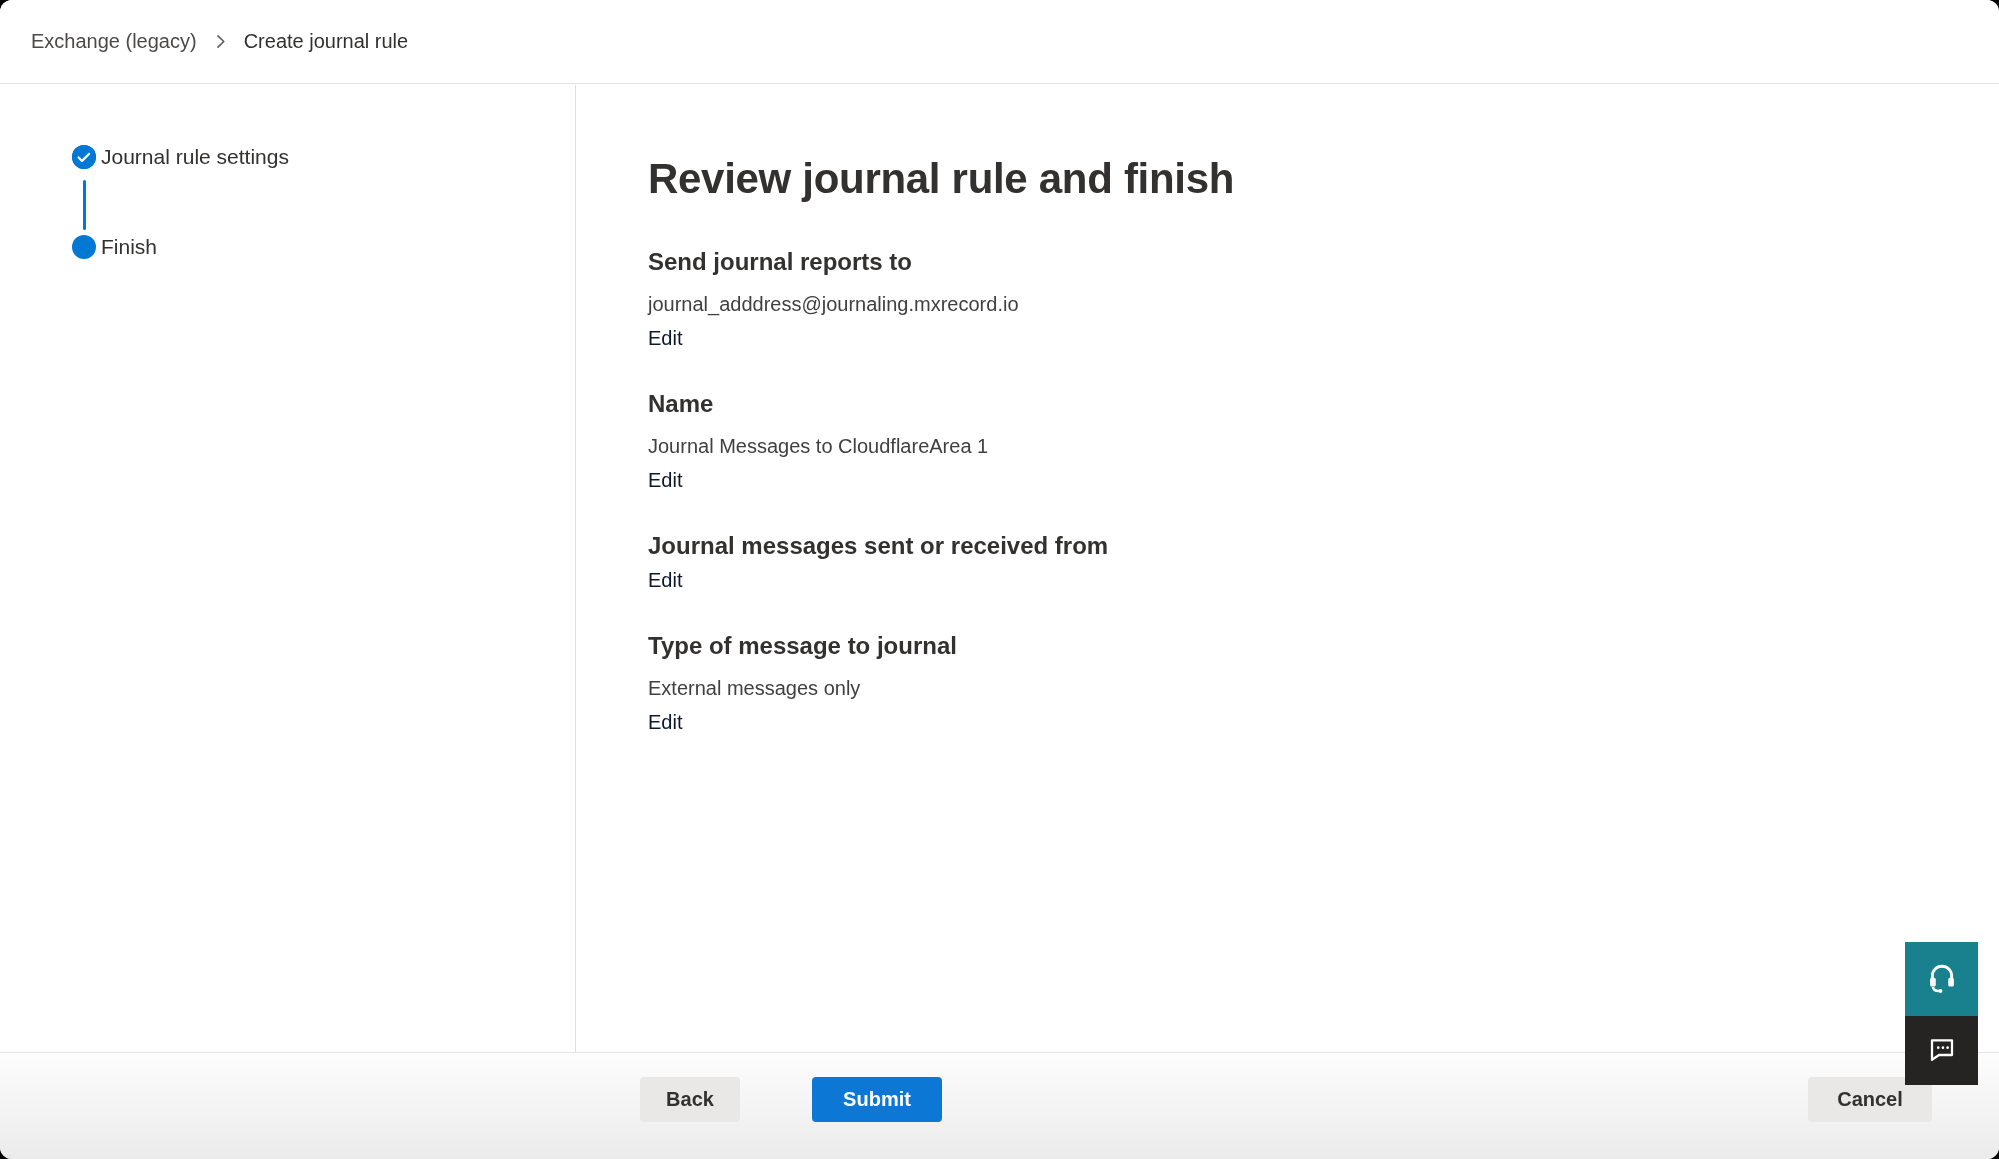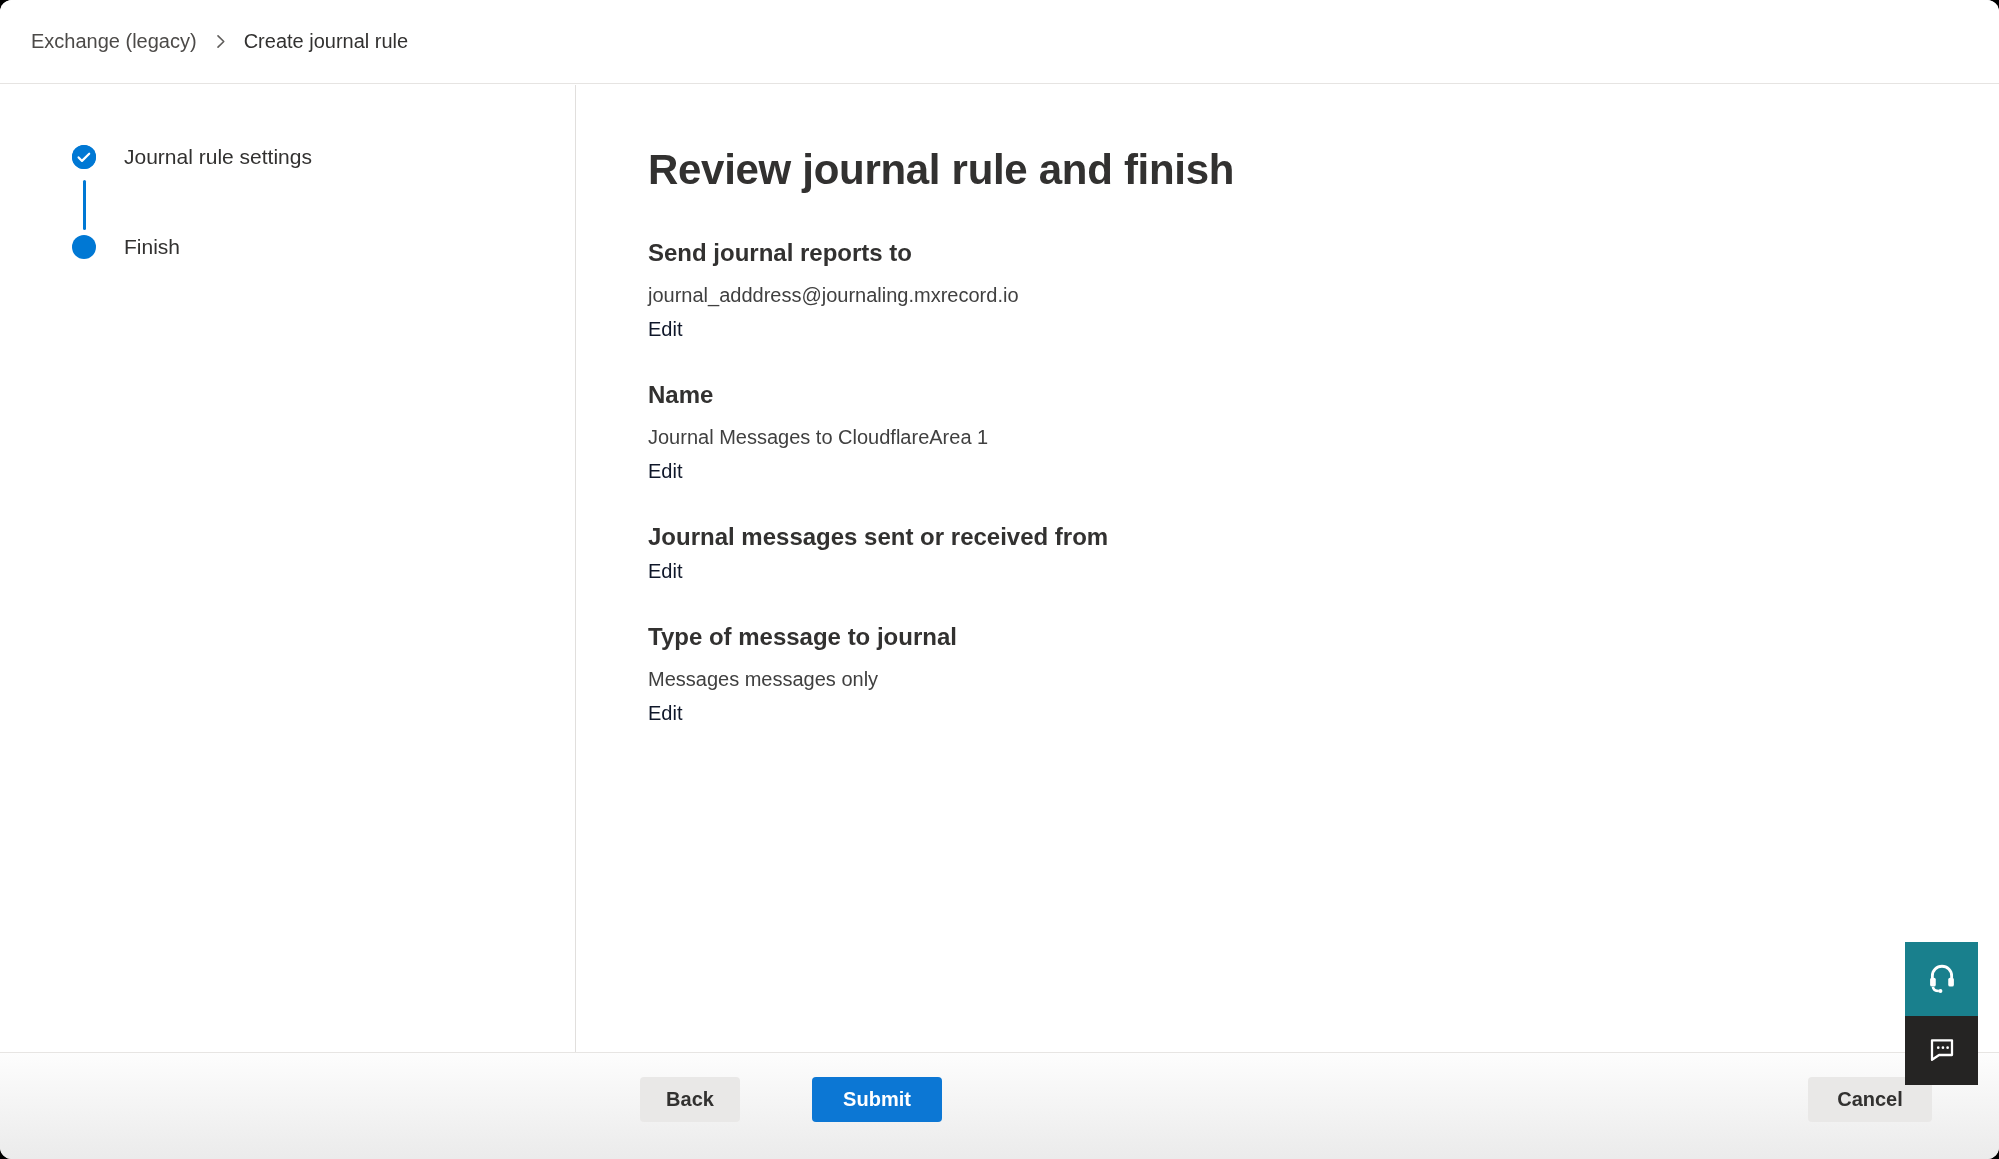--- a/index.html
+++ b/index.html
@@ -14,33 +14,33 @@
   .crumb-current{color:#323130;}
   .crumb-sep{display:flex;align-items:center;}
 
   
   .content{position:absolute;top:85px;left:0;right:0;bottom:92px;background:#fff;}
   .left-edge{position:absolute;left:0;top:0;bottom:0;width:2px;background:#1d1c1b;}
   .left-panel{position:absolute;left:0;top:0;bottom:0;width:576px;border-right:1px solid #e1dfdd;
     box-sizing:border-box;background:#fff;}
 
   
-  .step{position:absolute;left:72px;display:flex;align-items:center;gap:28px;cursor:pointer;}
+  .step{position:absolute;left:72px;display:flex;align-items:center;gap:5px;cursor:pointer;}
   .step-1{top:60px;}
   .step-2{top:150px;}
   .step-label{font-size:21px;color:#323130;white-space:nowrap;}
   .step-2 .step-label{font-weight:400;}
   .step-dot{width:24px;height:24px;border-radius:50%;background:#0078d4;flex:0 0 auto;
     display:flex;align-items:center;justify-content:center;}
   .connector{position:absolute;left:83px;top:95px;width:3px;height:50px;background:#0078d4;border-radius:2px;}
 
   
   .main{position:absolute;left:577px;top:0;right:0;bottom:0;overflow:hidden;}
   .main-inner{padding:61px 40px 0 71px;}
-  .page-title{margin:0 0 42px 0;font-size:42px;line-height:48px;font-weight:700;color:#323130;letter-spacing:-.3px;}
+  .page-title{margin:9px 0 42px 0;font-size:42px;line-height:48px;font-weight:700;color:#323130;letter-spacing:-.3px;}
   .section{margin:0 0 32px 0;}
   .sec-label{font-size:24px;line-height:34px;font-weight:700;color:#323130;}
   .sec-value{font-size:20px;line-height:34px;color:#404040;margin-top:8px;}
   .sec-value:empty{display:none;}
   .edit-link{display:inline-block;font-size:20px;line-height:34px;color:#0f172a;text-decoration:none;cursor:pointer;}
 
   
   .footer{position:absolute;left:0;right:0;bottom:0;height:107px;box-sizing:border-box;
     border-top:1px solid #e7e5e3;background:linear-gradient(180deg,#fdfdfd 0%,#ebebeb 100%);}
   .btn{position:absolute;top:24px;height:45px;border:none;border-radius:4px;font-size:20px;font-weight:700;
@@ -109,21 +109,21 @@
         </div>
 
         <div class="section">
           <div class="sec-label">Journal messages sent or received from</div>
           
           <a class="edit-link">Edit</a>
         </div>
 
         <div class="section">
           <div class="sec-label">Type of message to journal</div>
-          <div class="sec-value">Messages messages only</div>
+          <div class="sec-value">External messages only</div>
           <a class="edit-link">Edit</a>
         </div>
       </div>
     </div>
   </div>
 
   <div class="footer">
     <button class="btn btn-back">Back</button>
     <button class="btn btn-submit">Submit</button>
     <button class="btn btn-cancel">Cancel</button>

